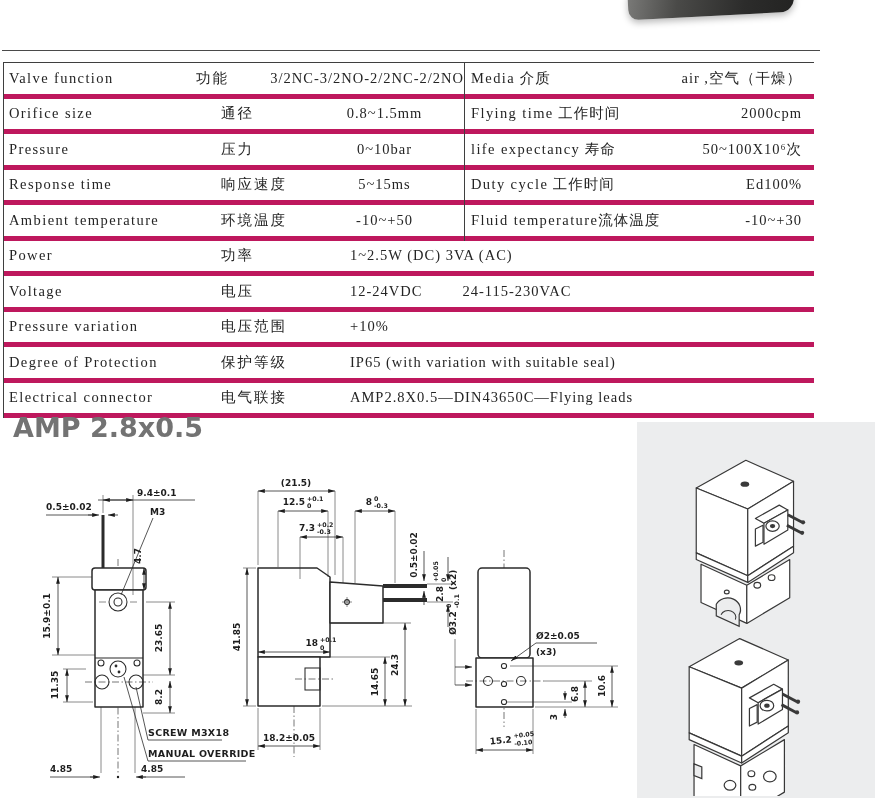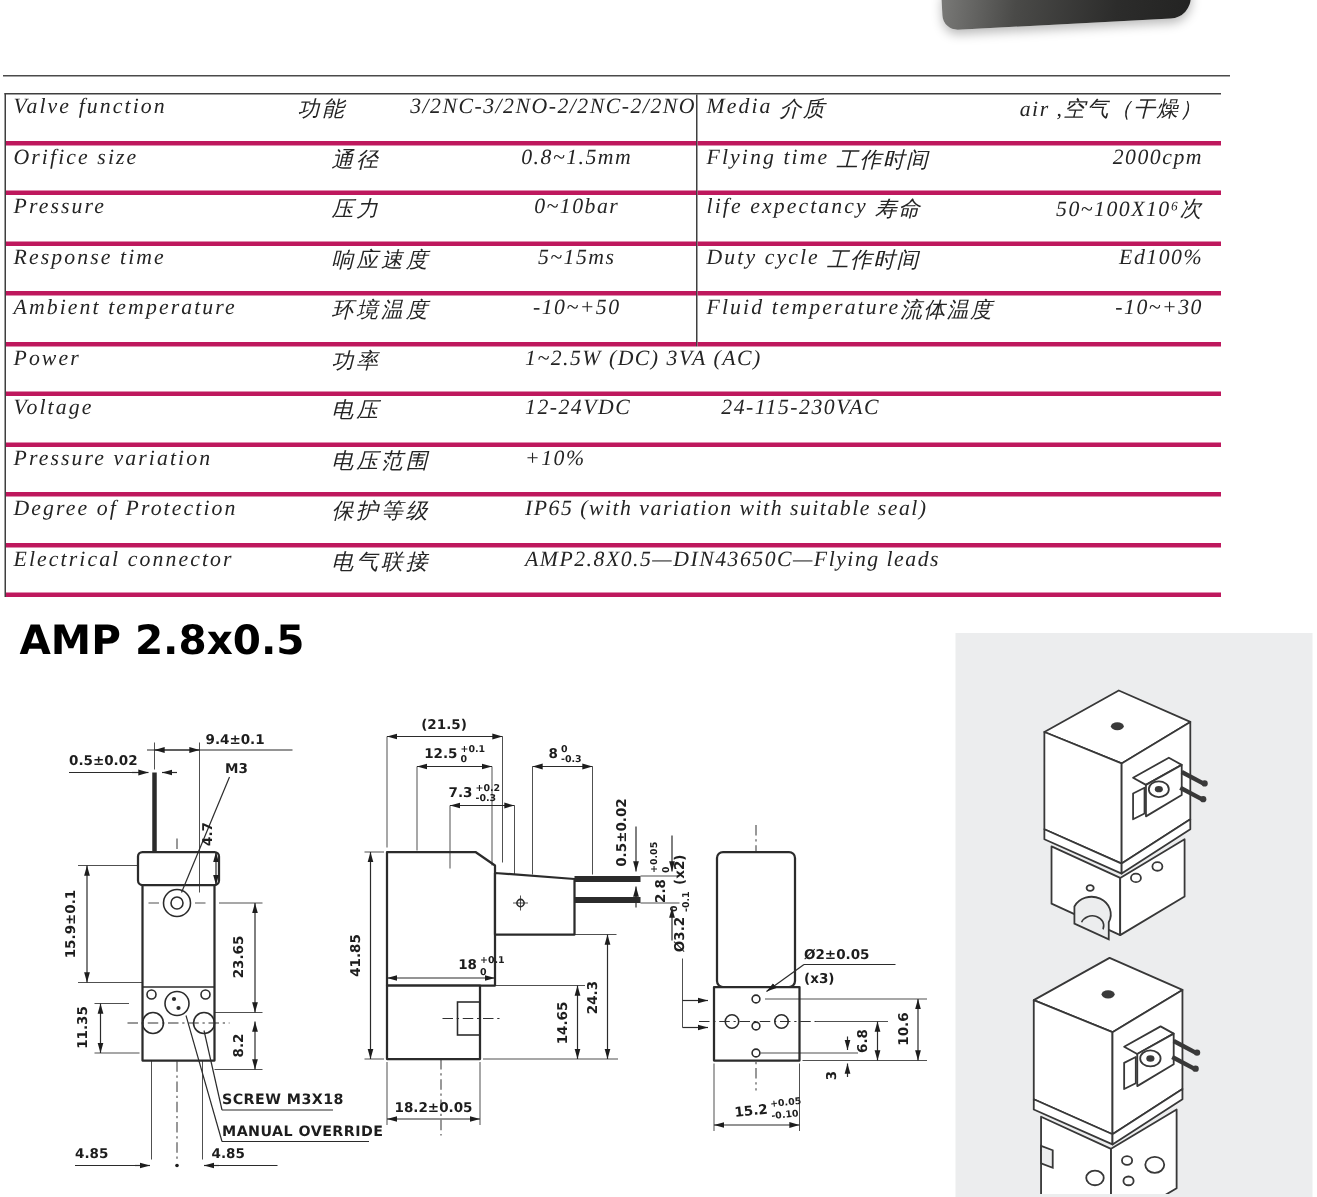--- a/index.html
+++ b/index.html
@@ -14,33 +14,33 @@
 
   .top-rule{position:absolute;left:2px;top:50px;width:818px;border-top:1.6px solid #4a4a4a;}
 
   
   .spec{position:absolute;left:3px;top:62px;width:810px;
         border-top:1px solid #3f3f3f;border-left:1px solid #3f3f3f;
         font-size:14.5px;letter-spacing:1px;color:#242424;}
   .split{display:flex;}
   .colL{width:460px;border-right:1px solid #3f3f3f;}
   .colR{flex:1;}
-  .row{height:30.5px;display:flex;align-items:flex-start;border-bottom:3px solid #be185d;white-space:nowrap;font-style:italic;}
+  .row{height:30.5px;display:flex;align-items:center;border-bottom:5px solid #be185d;white-space:nowrap;}
   .en{width:212px;padding-left:5px;letter-spacing:1.4px;overflow:hidden;}
   .cn{width:84px;letter-spacing:2px;}
   .val{flex:1;text-align:center;}
   .r-en{padding-left:6px;letter-spacing:1.4px;}
   .r-cn{letter-spacing:1px;}
   .r-val{flex:1;text-align:right;padding-right:12px;}
   .f-val{margin-left:45px;}
-  .f-val2{margin-left:60px;}
+  .f-val2{margin-left:40px;}
 
   
   .section-title{position:absolute;left:13px;top:412px;
-    font-family:"DejaVu Sans",sans-serif;font-weight:bold;font-size:27px;color:#000000;}
+    font-family:"DejaVu Sans",sans-serif;font-weight:bold;font-size:27px;color:#737373;}
 
   
   .drawings{position:absolute;left:0;top:455px;width:650px;height:345px;}
   .ol{fill:#fff;stroke:#2b2b2b;stroke-width:1.5;stroke-linejoin:round;}
   .th{stroke:#2b2b2b;stroke-width:1.05;fill:none;}
   .dl{stroke:#2b2b2b;stroke-width:.8;fill:none;}
   .xl{stroke:#2b2b2b;stroke-width:.55;fill:none;}
   .cl{stroke:#2b2b2b;stroke-width:.65;fill:none;stroke-dasharray:7 2.5 1.5 2.5;}
   .drawings text, .iso-panel text{font-family:"DejaVu Sans",sans-serif;}
   text.d{font-size:9px;font-weight:700;fill:#1d1d1d;}

